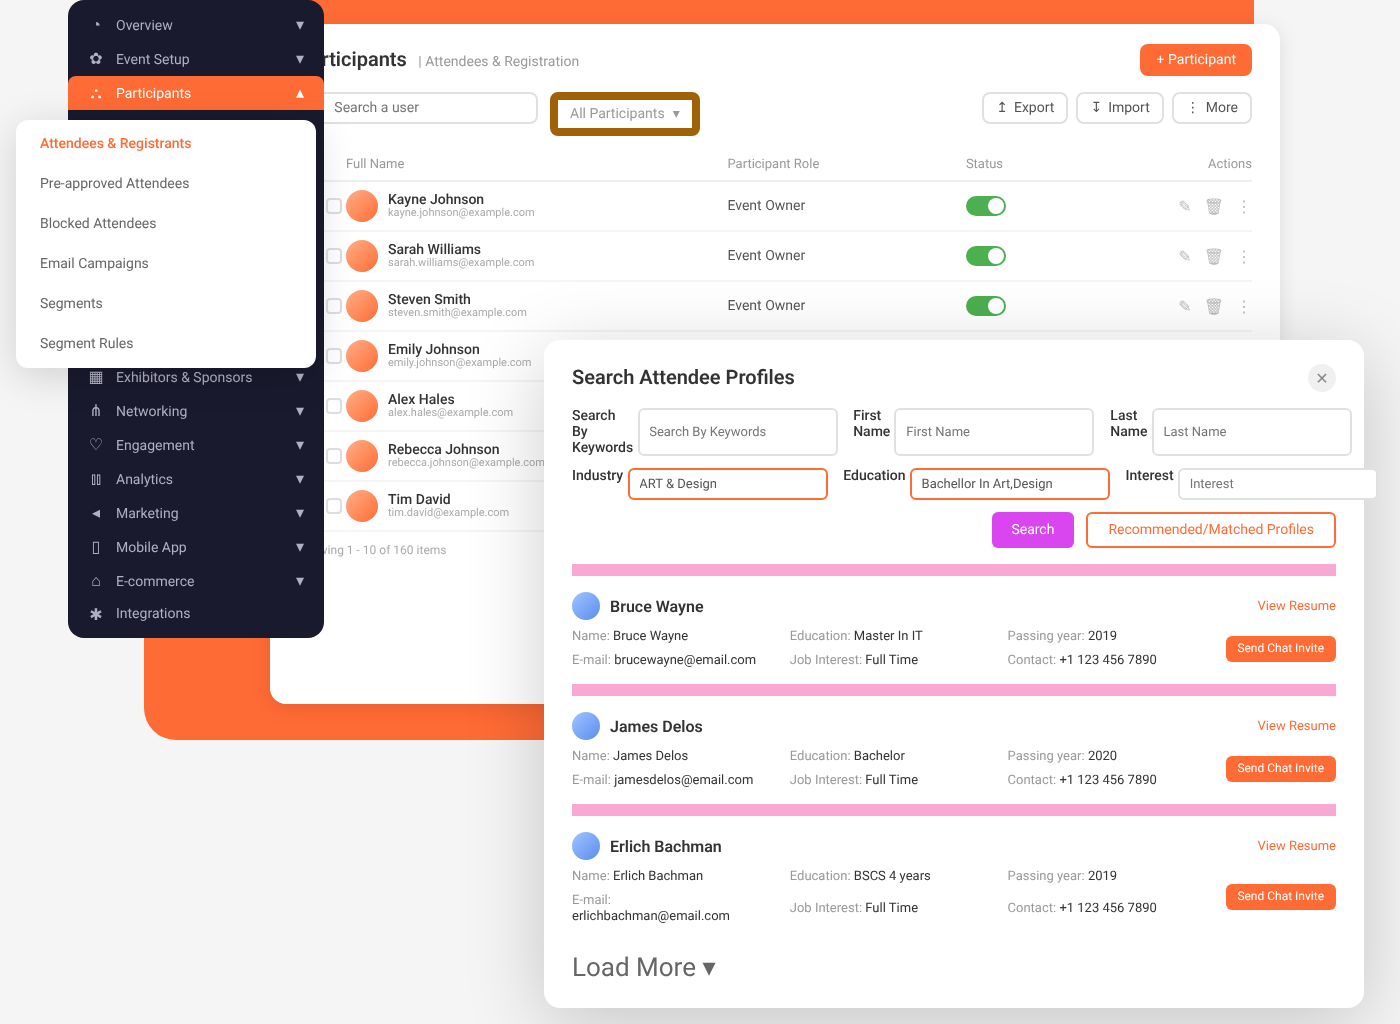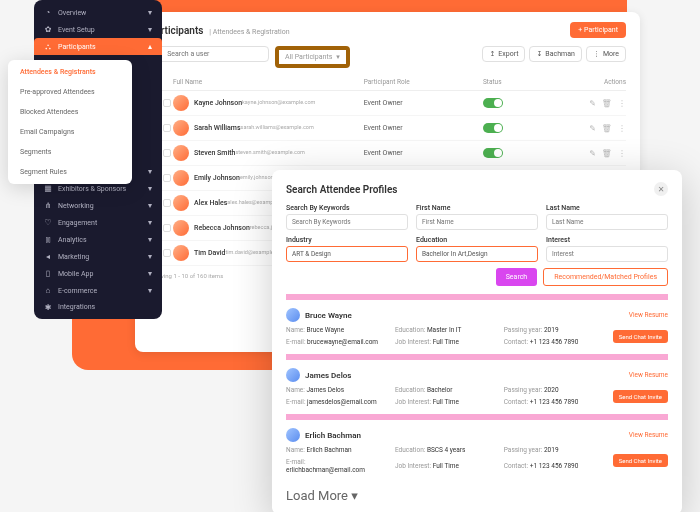--- a/index.html
+++ b/index.html
@@ -3,21 +3,21 @@
 <meta charset="utf-8">
 <style>
 *{box-sizing:border-box;margin:0;padding:0;font-family:-apple-system,BlinkMacSystemFont,"Segoe UI",Roboto,sans-serif}
 body{background:#f5f5f5;width:700px;height:512px;overflow:hidden;position:relative;font-size:8px}
 .bg-ornament{position:absolute;left:72px;top:0;width:555px;height:370px;background:#ff6b35;border-radius:0 0 16px 16px}
 .sidebar{position:absolute;left:34px;top:0;width:128px;background:#1a1a2e;border-radius:8px;color:#b0b0c0;padding:4px 0;z-index:3}
 .nav-item{display:flex;align-items:center;padding:4px 10px;gap:6px;font-size:7px;cursor:pointer}
 .nav-item .chev{margin-left:auto;font-size:8px}
 .nav-item.active{background:#ff6b35;color:#fff;border-radius:4px 4px 0 0;margin:0}
 .ic{width:8px;height:8px;display:inline-flex;align-items:center;justify-content:center;font-size:8px}
-.submenu{position:absolute;left:8px;top:60px;width:124px;background:#fff;border-radius:6px;box-shadow:0 4px 20px rgba(0,0,0,0.15);z-index:5;padding:2px 0}
+.submenu{position:absolute;left:8px;top:60px;width:150px;background:#fff;border-radius:6px;box-shadow:0 4px 20px rgba(0,0,0,0.15);z-index:5;padding:2px 0}
 .submenu-item{padding:6px 12px;font-size:7px;color:#666;cursor:pointer}
 .submenu-item.active{color:#ff6b35;font-weight:500}
 .main-panel{position:absolute;left:135px;top:12px;width:505px;height:340px;background:#fff;border-radius:8px;z-index:2;padding:10px 14px;box-shadow:0 2px 10px rgba(0,0,0,0.1)}
 .panel-head{display:flex;align-items:center;justify-content:space-between;margin-bottom:8px}
 .panel-title{font-size:10px;font-weight:600;color:#333}
 .panel-sub{font-size:7px;color:#999;margin-left:4px;font-weight:400}
 .btn-primary{background:#ff6b35;color:#fff;border:none;padding:4px 8px;border-radius:4px;font-size:7px;cursor:pointer}
 .toolbar{display:flex;gap:6px;margin-bottom:6px;align-items:flex-start}
 .search-box{display:flex;align-items:center;gap:4px;border:1px solid #e0e0e0;border-radius:4px;padding:3px 6px;flex:0 0 120px}
 .search-box input{border:none;outline:none;font-size:7px;width:100%}
@@ -28,35 +28,35 @@
 .col-idx{width:24px}
 .col-name{flex:1.6}
 .col-role{flex:1}
 .col-status{flex:0.6}
 .col-actions{flex:0.6;text-align:right}
 .row{display:flex;align-items:center;padding:4px 0;border-bottom:1px solid #f5f5f5}
 .idx{width:24px;display:flex;gap:2px;color:#ccc;font-size:6px;align-items:center}
 .chk{width:8px;height:8px;border:1px solid #ddd;border-radius:2px}
 .avatar{width:16px;height:16px;border-radius:50%;background:linear-gradient(135deg,#ffb088,#ff6b35);margin-right:5px;flex-shrink:0}
 .name-cell{flex:1.6;display:flex;align-items:center}
-.name-txt{display:flex;flex-direction:row}
+.name-txt{display:flex;flex-direction:column}
 .pname{font-size:7px;color:#333;font-weight:500}
 .pemail{font-size:5.5px;color:#aaa}
 .role-cell{flex:1;font-size:7px;color:#555}
 .status-cell{flex:0.6}
 .toggle{width:20px;height:10px;background:#4caf50;border-radius:5px;position:relative}
 .toggle::after{content:"";position:absolute;width:8px;height:8px;background:#fff;border-radius:50%;top:1px;right:1px}
 .actions-cell{flex:0.6;display:flex;gap:6px;justify-content:flex-end;color:#bbb;font-size:8px}
 .table-foot{font-size:6px;color:#aaa;padding-top:6px}
 .modal{position:absolute;left:272px;top:170px;width:410px;background:#fff;border-radius:8px;box-shadow:0 8px 40px rgba(0,0,0,0.2);z-index:10;padding:12px 14px}
 .modal-head{display:flex;justify-content:space-between;align-items:center;margin-bottom:8px}
 .modal-title{font-size:10px;font-weight:600;color:#333}
 .close-x{width:14px;height:14px;border-radius:50%;background:#f0f0f0;color:#888;display:flex;align-items:center;justify-content:center;font-size:8px;cursor:pointer}
 .form-row{display:flex;gap:8px;margin-bottom:6px}
-.form-col{flex:1;display:flex;flex-direction:column;gap:2px}
+.form-col{flex:1;display:flex;flex-direction:row;gap:2px}
 .form-label{font-size:7px;color:#333;font-weight:500}
 .form-input{border:1px solid #e0e0e0;border-radius:3px;padding:3px 5px;font-size:6.5px;color:#999;outline:none}
 .form-input.hl{border-color:#ff6b35;color:#555}
 .btn-row{display:flex;gap:6px;justify-content:flex-end;margin-bottom:8px}
 .btn-orange{background:#d946ef;color:#fff;border:none;padding:4px 10px;border-radius:3px;font-size:7px;cursor:pointer}
 .btn-orange-outline{background:#fff;color:#ff6b35;border:1px solid #ff6b35;padding:4px 10px;border-radius:3px;font-size:7px;cursor:pointer}
 .result{border-top:6px solid #f9a8d4;padding:8px 0}
 .result-head{display:flex;align-items:center;gap:5px;margin-bottom:4px}
 .result-head .rav{width:14px;height:14px;border-radius:50%;background:linear-gradient(135deg,#a0c4ff,#5b8def)}
 .rname{font-size:8px;font-weight:600;color:#333}
@@ -158,21 +158,21 @@
         <span>All Participants</span>
         <span>▾</span>
       </div>
     <div class="tb-right">
       <button class="btn-outline">
           <span>↥</span>
           <span>Export</span>
         </button>
       <button class="btn-outline">
           <span>↧</span>
-          <span>Bachman</span>
+          <span>Import</span>
         </button>
       <button class="btn-outline">
           <span>⋮</span>
           <span>More</span>
         </button>
     </div>
   </div>
   <div class="table-head">
     <div class="col-idx">
         <div class="chk"></div>

